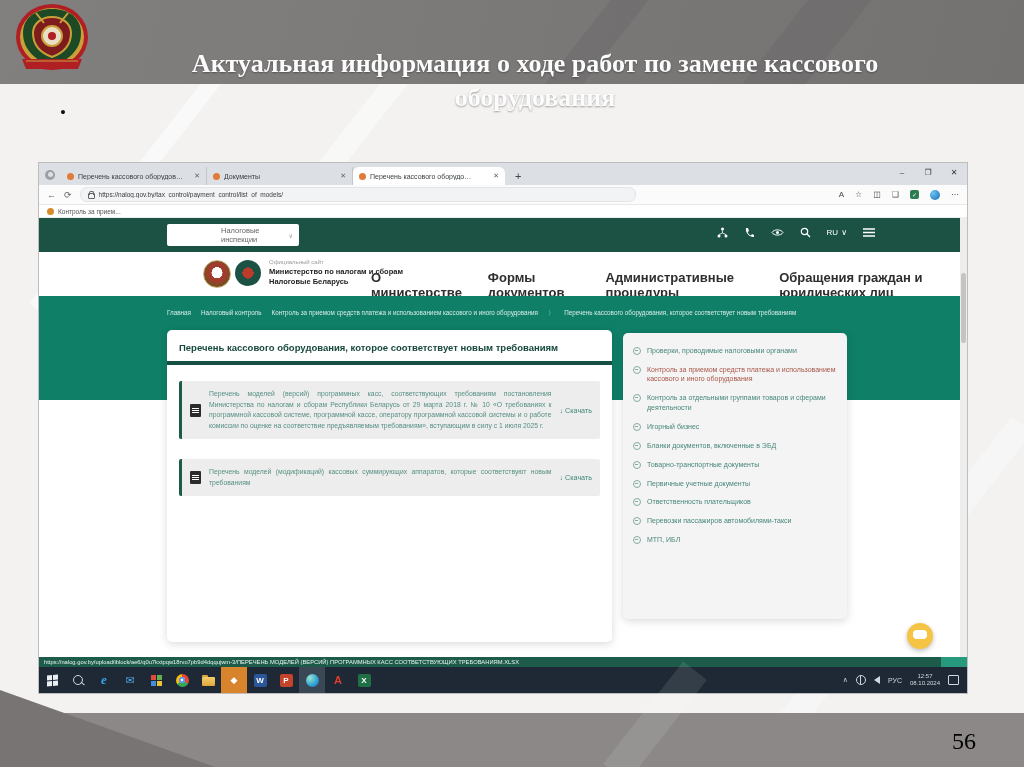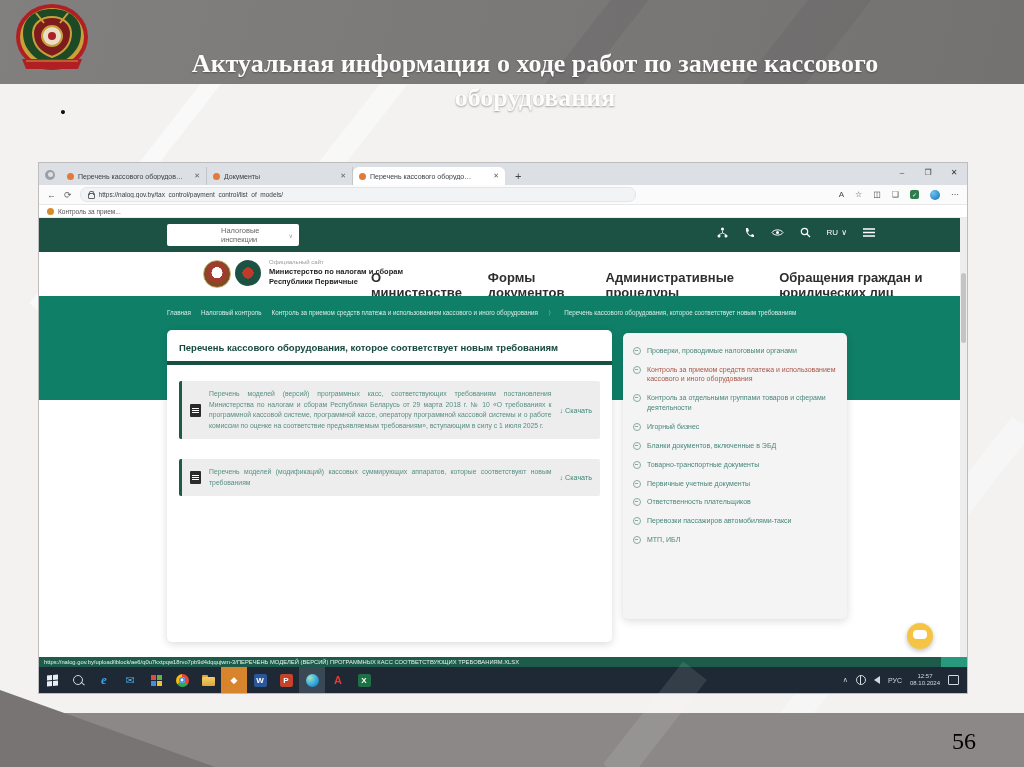--- a/index.html
+++ b/index.html
@@ -269,21 +269,21 @@
           </svg>
         </div>
       </div>
 
       <div class="site-header">
         <div class="emblem1"></div>
         <div class="emblem2"></div>
         <div class="official-label">Официальный сайт</div>
         <div class="ministry-name">
           <div>Министерство по налогам и сборам</div>
-          <div>Республики Первичные</div>
+          <div>Налоговые Беларусь</div>
         </div>
         <div class="site-nav">
           <span>О министерстве</span>
           <span>Формы документов</span>
           <span>Административные процедуры</span>
           <span>Обращения граждан и юридических лиц</span>
         </div>
       </div>
 
       <div class="site-hero">

